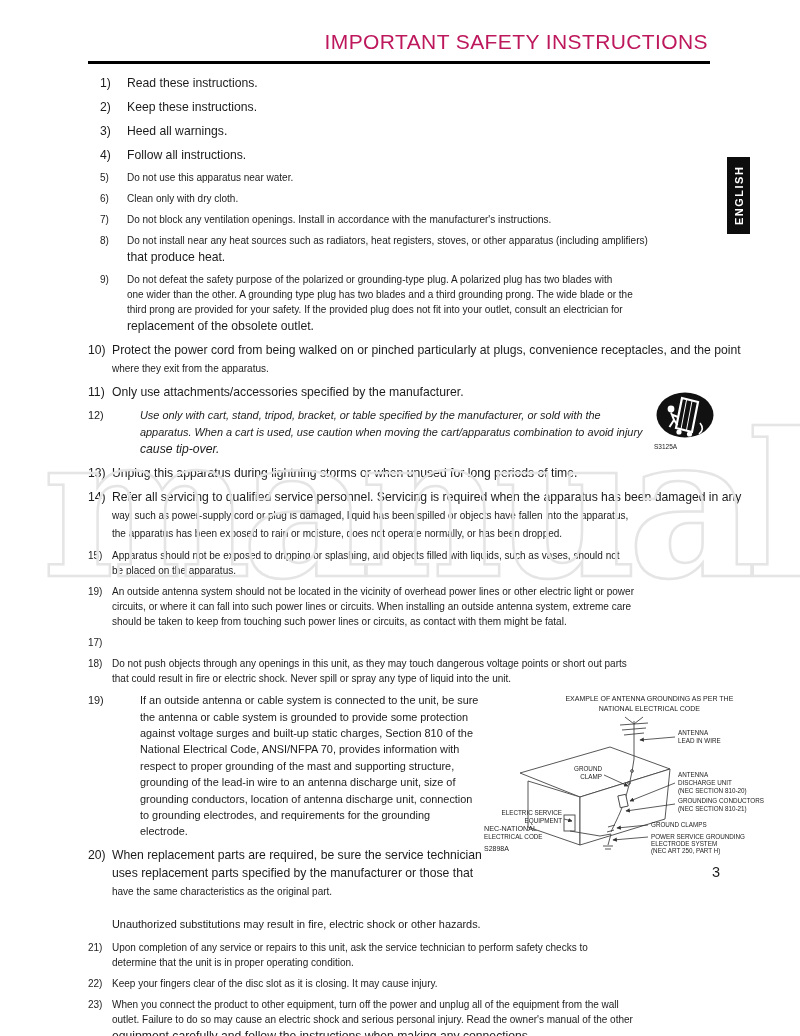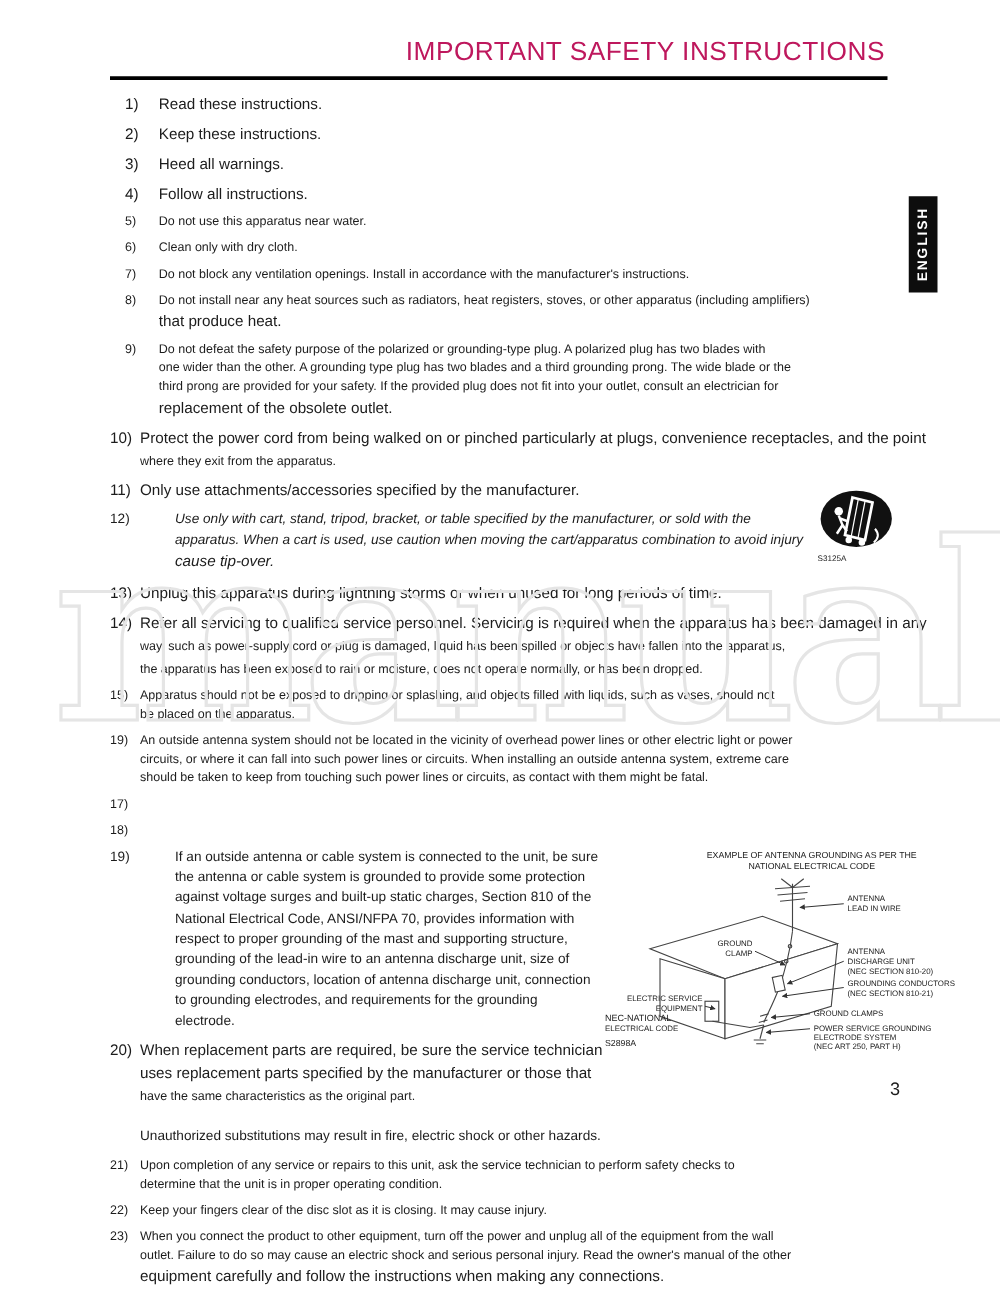--- a/index.html
+++ b/index.html
@@ -133,20 +133,22 @@
       <span class="num">19)</span>
       <div class="txt"><span>An outside antenna system should not be located in the vicinity of overhead power lines or other electric light or power
 circuits, or where it can fall into such power lines or circuits. When installing an outside antenna system, extreme care
 should be taken to keep from touching such power lines or circuits, as contact with them might be fatal.</span></div>
     </div>
     <div class="item sm">
       <span class="num">17)</span>
     </div>
     <div class="item sm">
       <span class="num">18)</span>
+      <div class="txt"><span>Do not push objects through any openings in this unit, as they may touch dangerous voltage points or short out parts
+that could result in fire or electric shock. Never spill or spray any type of liquid into the unit.</span></div>
     </div>
 
     <div class="sec1920">
       <div class="col-l">
         <div class="item md">
           <span class="num">19)</span>
           <div class="txt"><span>If an outside antenna or cable system is connected to the unit, be sure
 the antenna or cable system is grounded to provide some protection
 against voltage surges and built-up static charges, Section 810 of the
 National Electrical Code, ANSI/NFPA 70, provides information with

